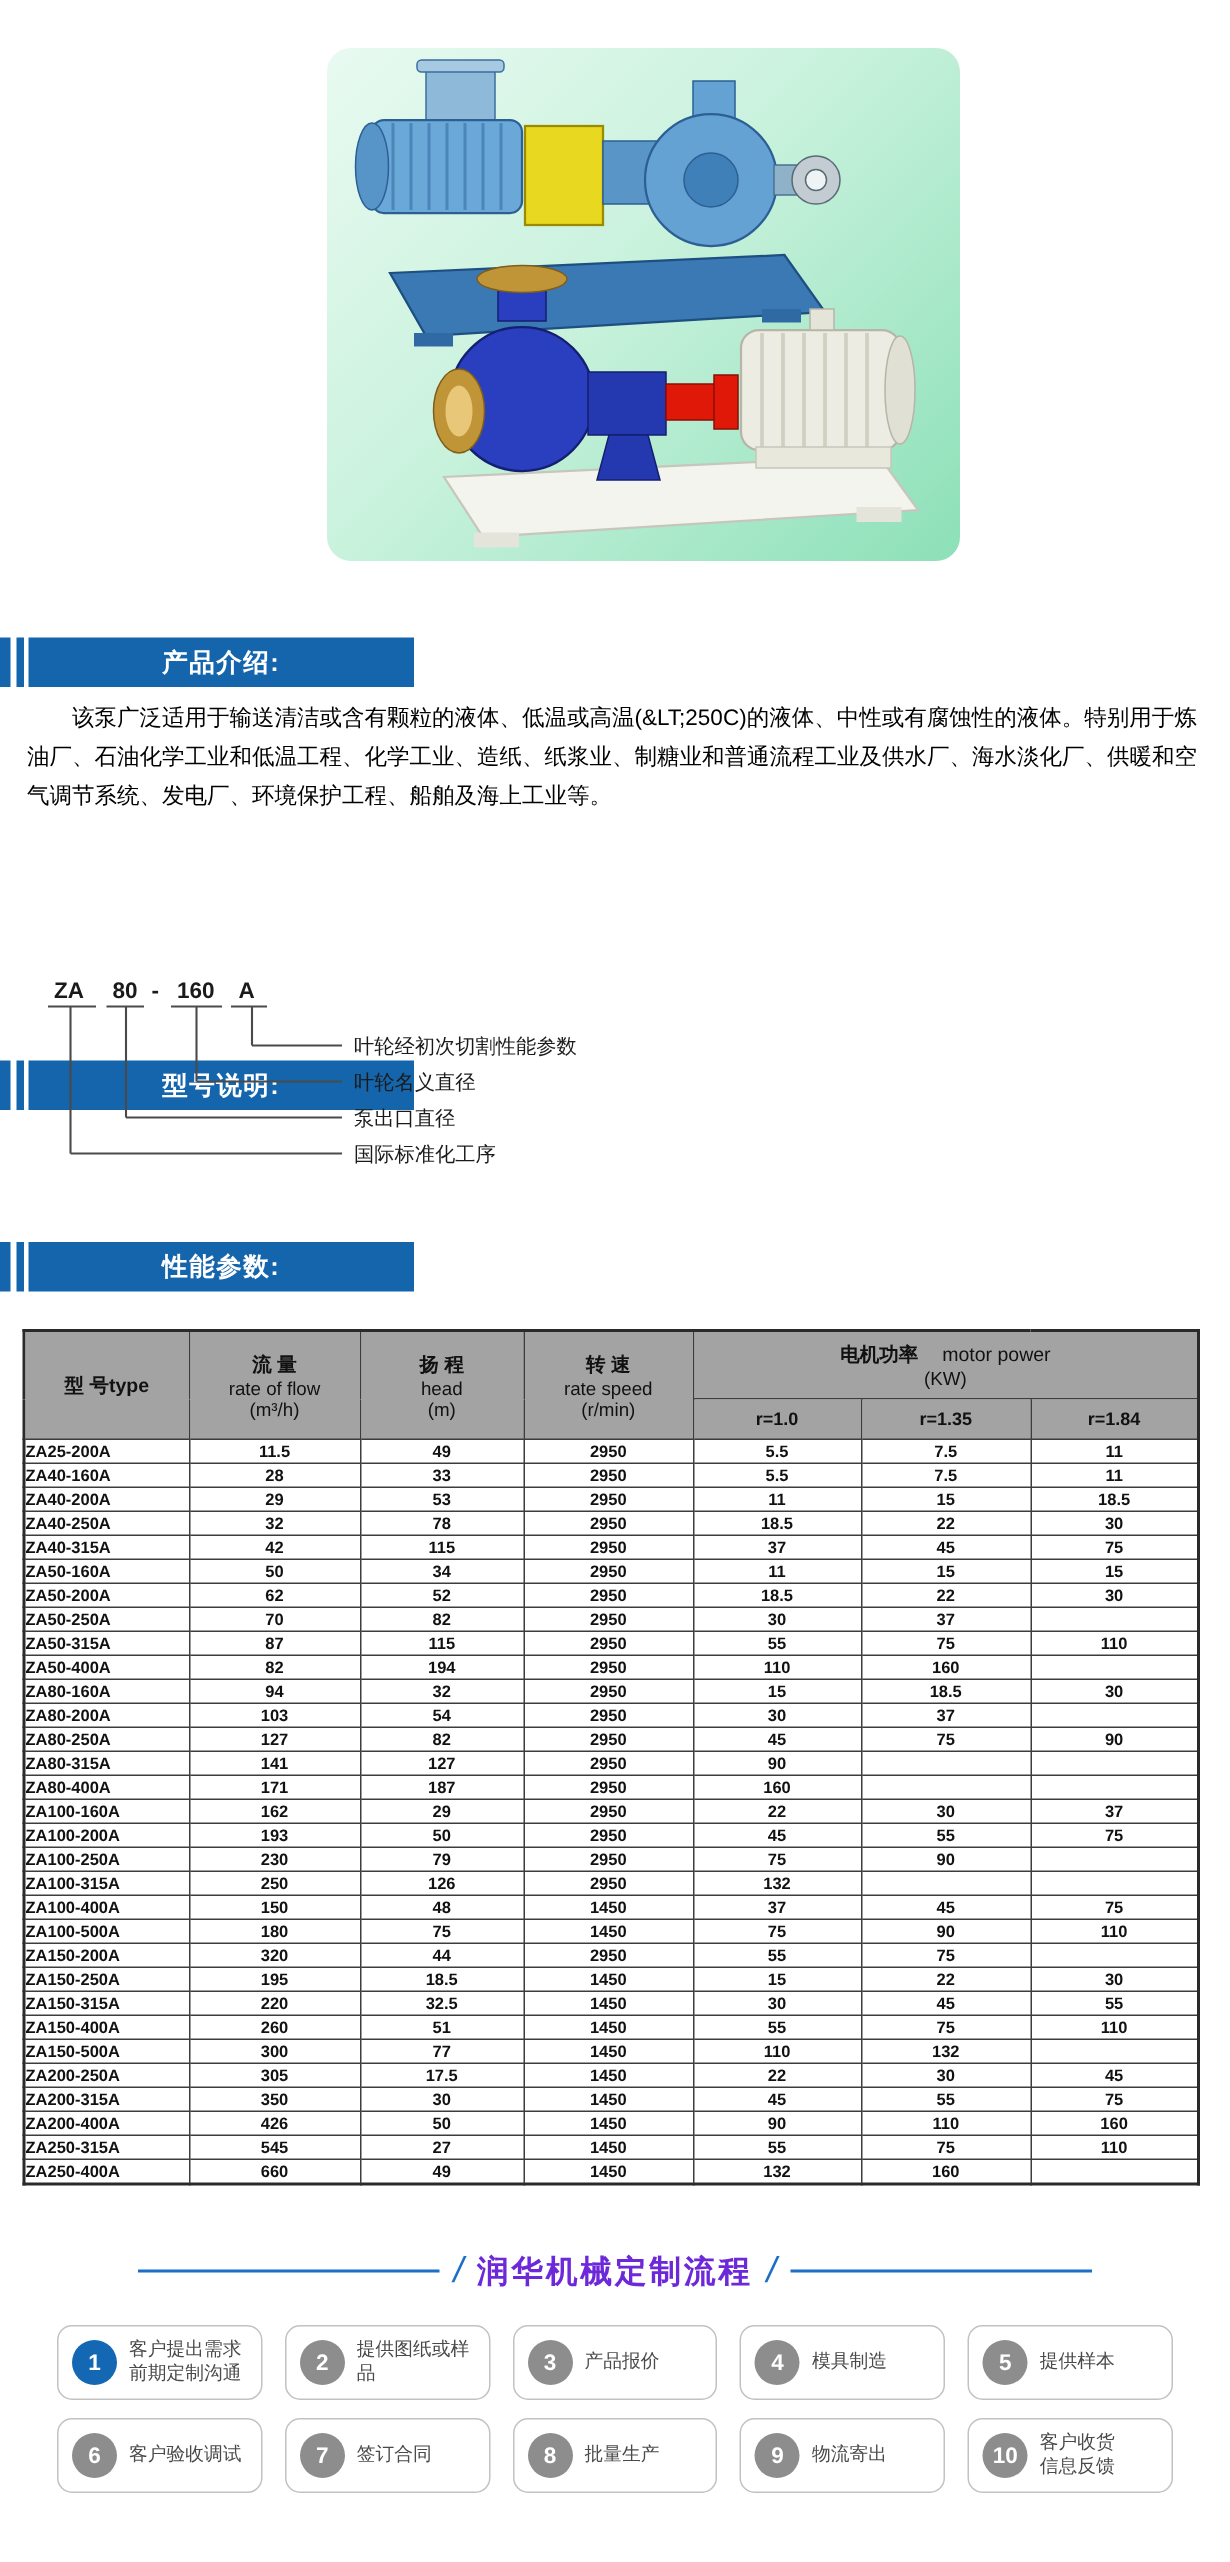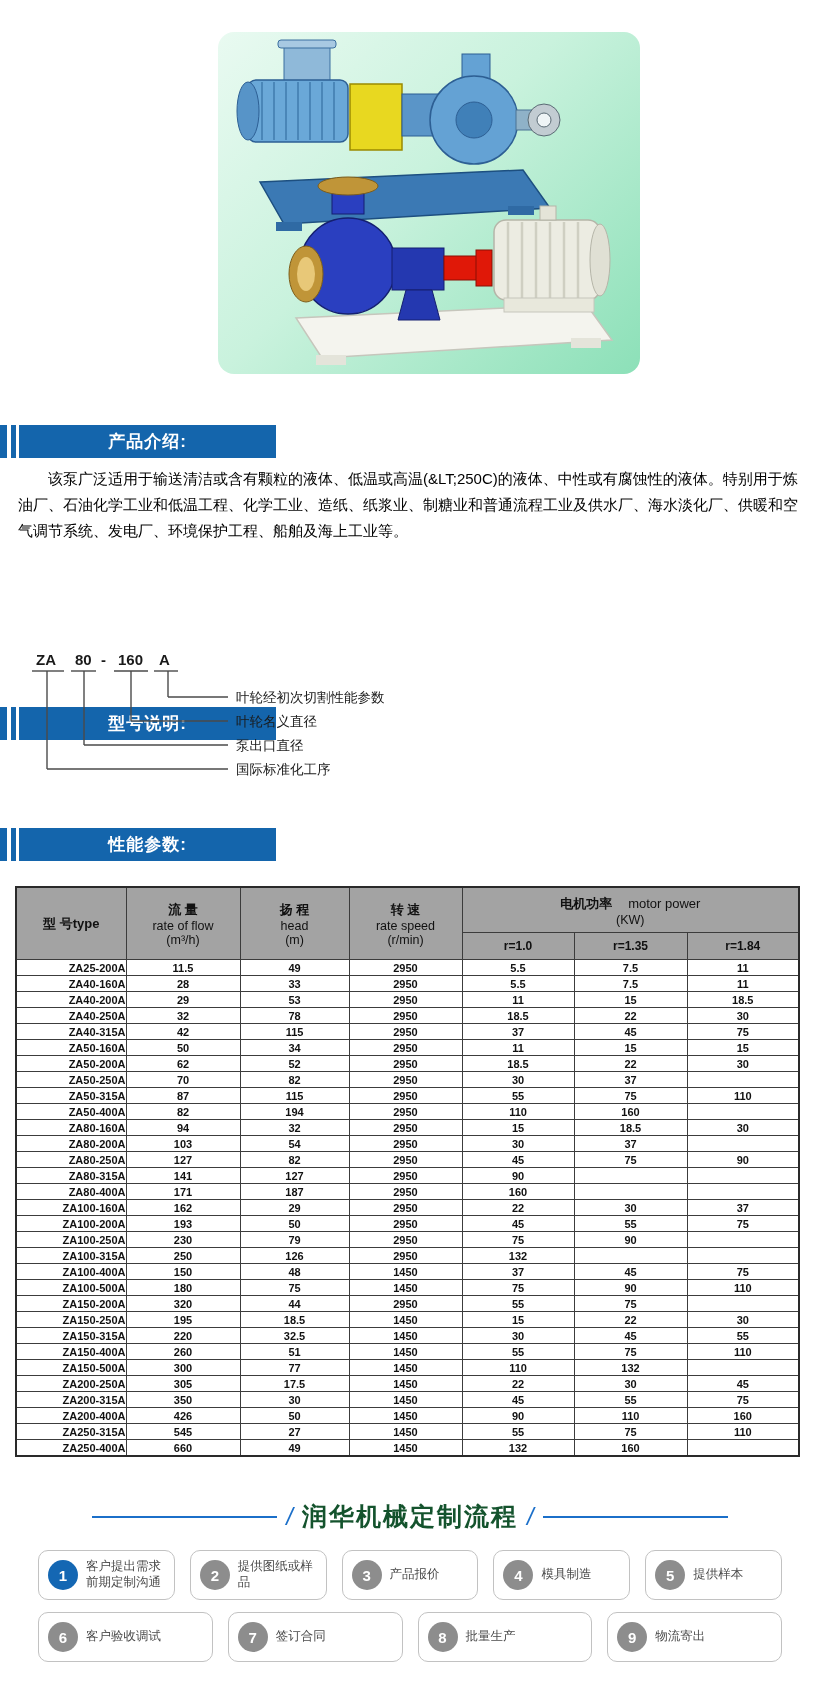--- a/index.html
+++ b/index.html
@@ -33,26 +33,26 @@
     border-collapse:collapse;table-layout:fixed;position:absolute;left:15px;top:886px;
     width:783px;background:#fff;border:2px solid #2a2a2a;
   }
   table.spec th,table.spec td{border:1px solid #3c3c3c;text-align:center;padding:0;overflow:hidden;}
   table.spec thead th{background:#a3a3a3;font-weight:bold;}
   .zh{font-size:13px;font-weight:bold;}
   .en{font-size:12.5px;font-weight:normal;display:block;}
   .en-inline{font-size:13px;font-weight:normal;margin-left:16px;}
   tr.hrow2 th{height:26px;font-size:12px;font-weight:normal;}
   table.spec td{height:15px;line-height:14px;font-size:11px;font-weight:bold;}
-  table.spec td.model{text-align:right;padding-left:20px;}
+  table.spec td.model{text-align:left;}
   
   .process-title{position:absolute;top:1500px;left:92px;right:92px;display:flex;align-items:center;gap:9px;}
   .pline{flex:1;height:0;border-top:2px solid #1b6fc9;}
   .pslash{color:#1b6fc9;font-size:24px;font-style:italic;font-weight:300;line-height:1;}
-  .ptitle{color:#14532d;font-size:25px;font-weight:bold;letter-spacing:2px;}
+  .ptitle{color:#6d28d9;font-size:21px;font-weight:bold;letter-spacing:2px;}
   .steps-row{position:absolute;left:38px;width:744px;display:flex;gap:15px;}
   .steps-row.r1{top:1550px;} .steps-row.r2{top:1612px;}
   .step-card{flex:1;height:50px;border:1px solid #c2c2c2;border-radius:10px;background:#fff;
     display:flex;align-items:center;padding:0 5px 0 9px;box-sizing:border-box;}
   .step-circle{width:30px;height:30px;border-radius:50%;background:#8d8d8d;color:#fff;
     font-size:15px;font-weight:bold;display:flex;align-items:center;justify-content:center;flex:none;}
   .step-card.accent .step-circle{background:#1467b3;}
   .step-label{margin-left:8px;font-size:12.5px;color:#4a4a4a;line-height:1.25;}
 </style>
 </head>
@@ -559,13 +559,20 @@
     <div class="step-label">
         <div>批量生产</div>
       </div>
   </div>
     <div class="step-card">
     <div class="step-circle">9</div>
     <div class="step-label">
         <div>物流寄出</div>
       </div>
   </div>
+    <div class="step-card">
+    <div class="step-circle">10</div>
+    <div class="step-label">
+        <div>客户收货</div>
+        <div>信息反馈</div>
+      </div>
+  </div>
   </div>
 
 </body></html>

